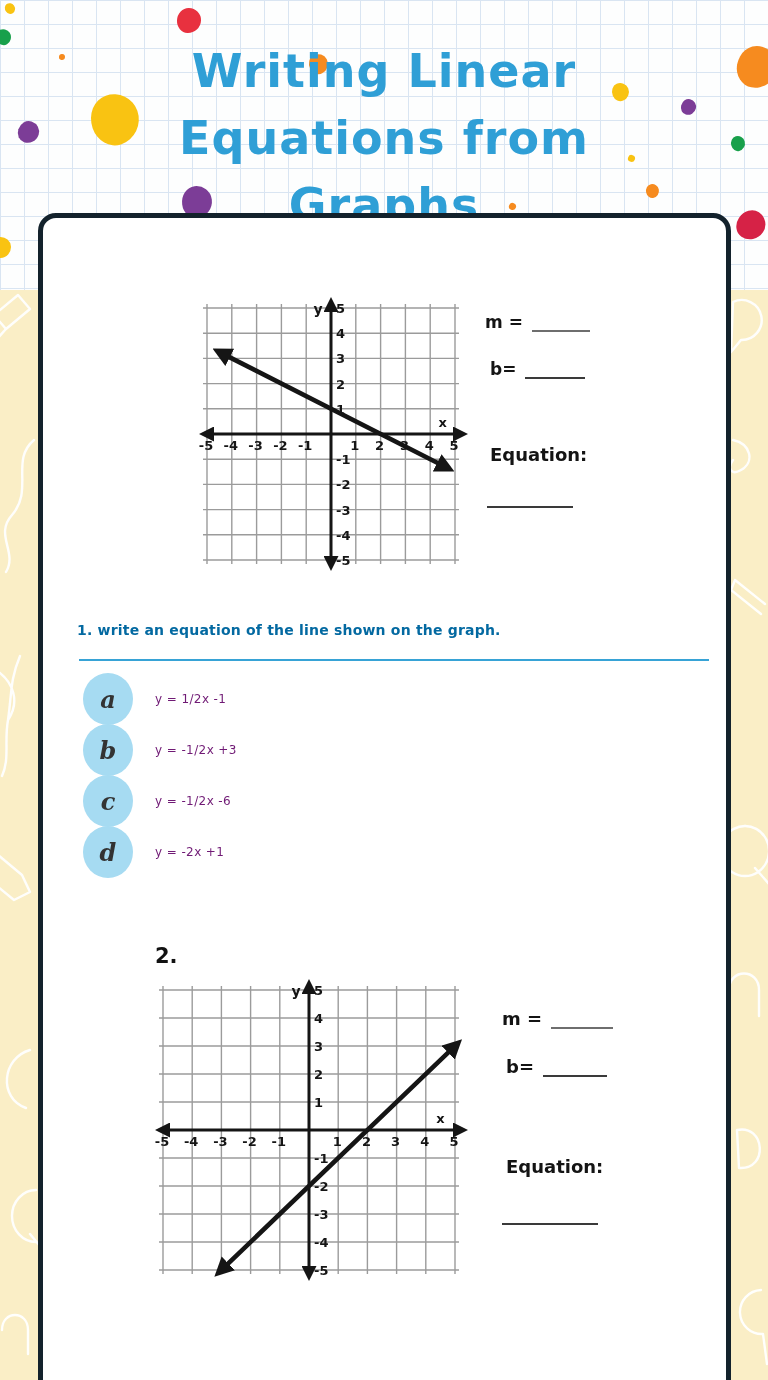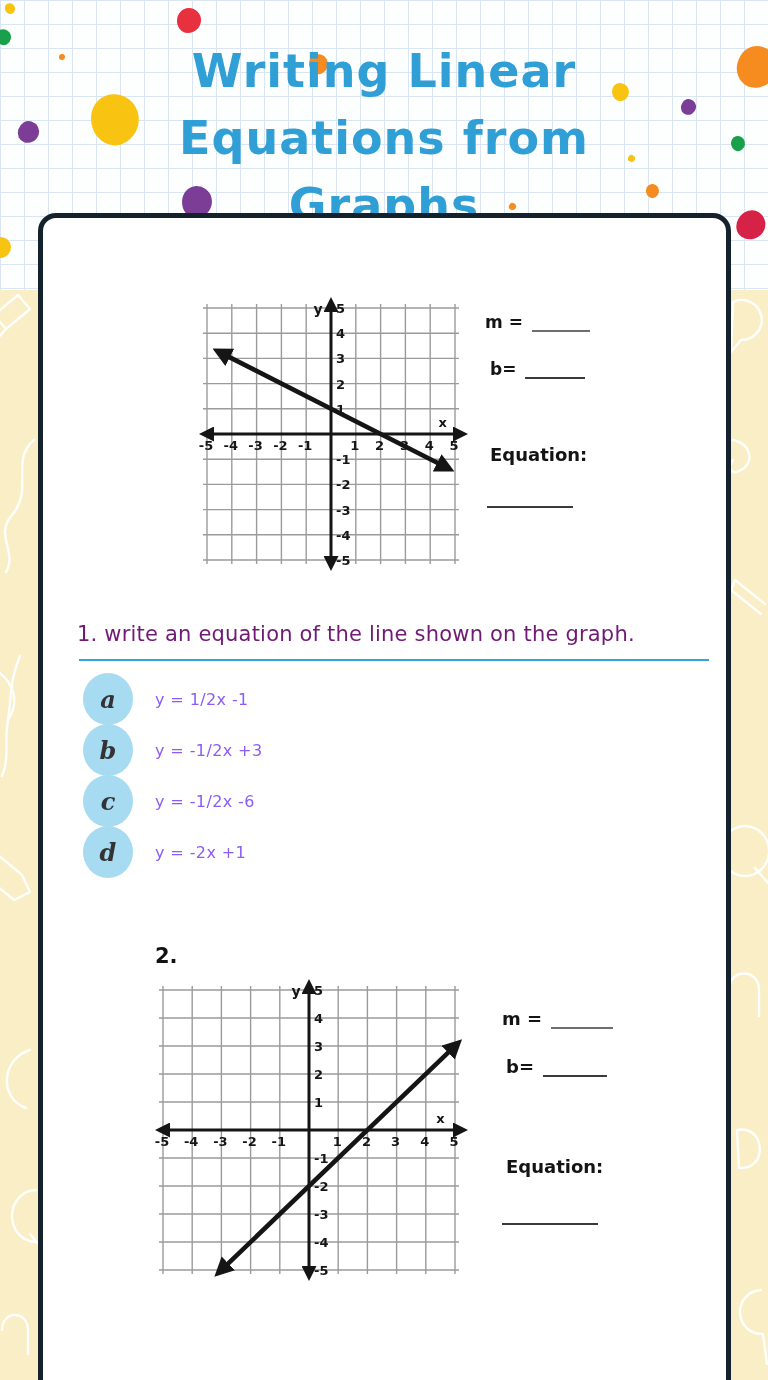--- a/index.html
+++ b/index.html
@@ -31,33 +31,33 @@
     background:#ffffff; border:5px solid #13222c; border-radius:18px;
     z-index:2;
   }
   .card > * { position:absolute; }
   .graph { position:absolute; }
   .ans-row { display:flex; align-items:flex-end; gap:9px; }
   .side-label { font-weight:bold; color:#141414; font-size:17px; line-height:20px; }
   .side-label.big { font-size:18px; }
   .blank { display:inline-block; height:18px; border-bottom:2px solid #6e6e6e; }
   .blank.dark { border-bottom-color:#3a3a3a; }
-  .prompt { color:#701a75; font-size:21px; font-weight:normal; letter-spacing:0.2px; white-space:nowrap; }
+  .prompt { color:#0369a1; font-size:14px; font-weight:bold; letter-spacing:0.2px; white-space:nowrap; }
   .rule { height:2px; background:#37a3d6; }
   .option { left:40px; width:560px; height:52px; display:flex; align-items:center; gap:22px; }
   .opt-circle {
     width:50px; height:52px; border-radius:50%;
     background:#a6dbf2; display:flex; align-items:center; justify-content:center;
     cursor:pointer; flex:0 0 auto;
   }
   .opt-letter {
     font-family:"DejaVu Serif","Liberation Serif",serif;
     font-style:italic; font-weight:bold; font-size:24px; color:#333;
   }
-  .opt-label { font-size:16px; color:#8b5cf6; letter-spacing:0.4px; white-space:nowrap; }
+  .opt-label { font-size:12px; color:#701a75; letter-spacing:0.4px; white-space:nowrap; }
   .q2-number { font-size:21px; font-weight:bold; color:#111; }
 </style>
 </head>
 <body>
 
 <div class="header-bg"></div>
 
 <div id="splatter-layer">
     <div class="splat" style="left: 5px; top: 3px; width: 10px; height: 11px; background: rgb(249, 195, 18); transform: rotate(-35deg);"></div>
     <div class="splat" style="left: 177px; top: 8px; width: 24px; height: 25px; background: rgb(232, 49, 63); transform: rotate(2deg);"></div>

